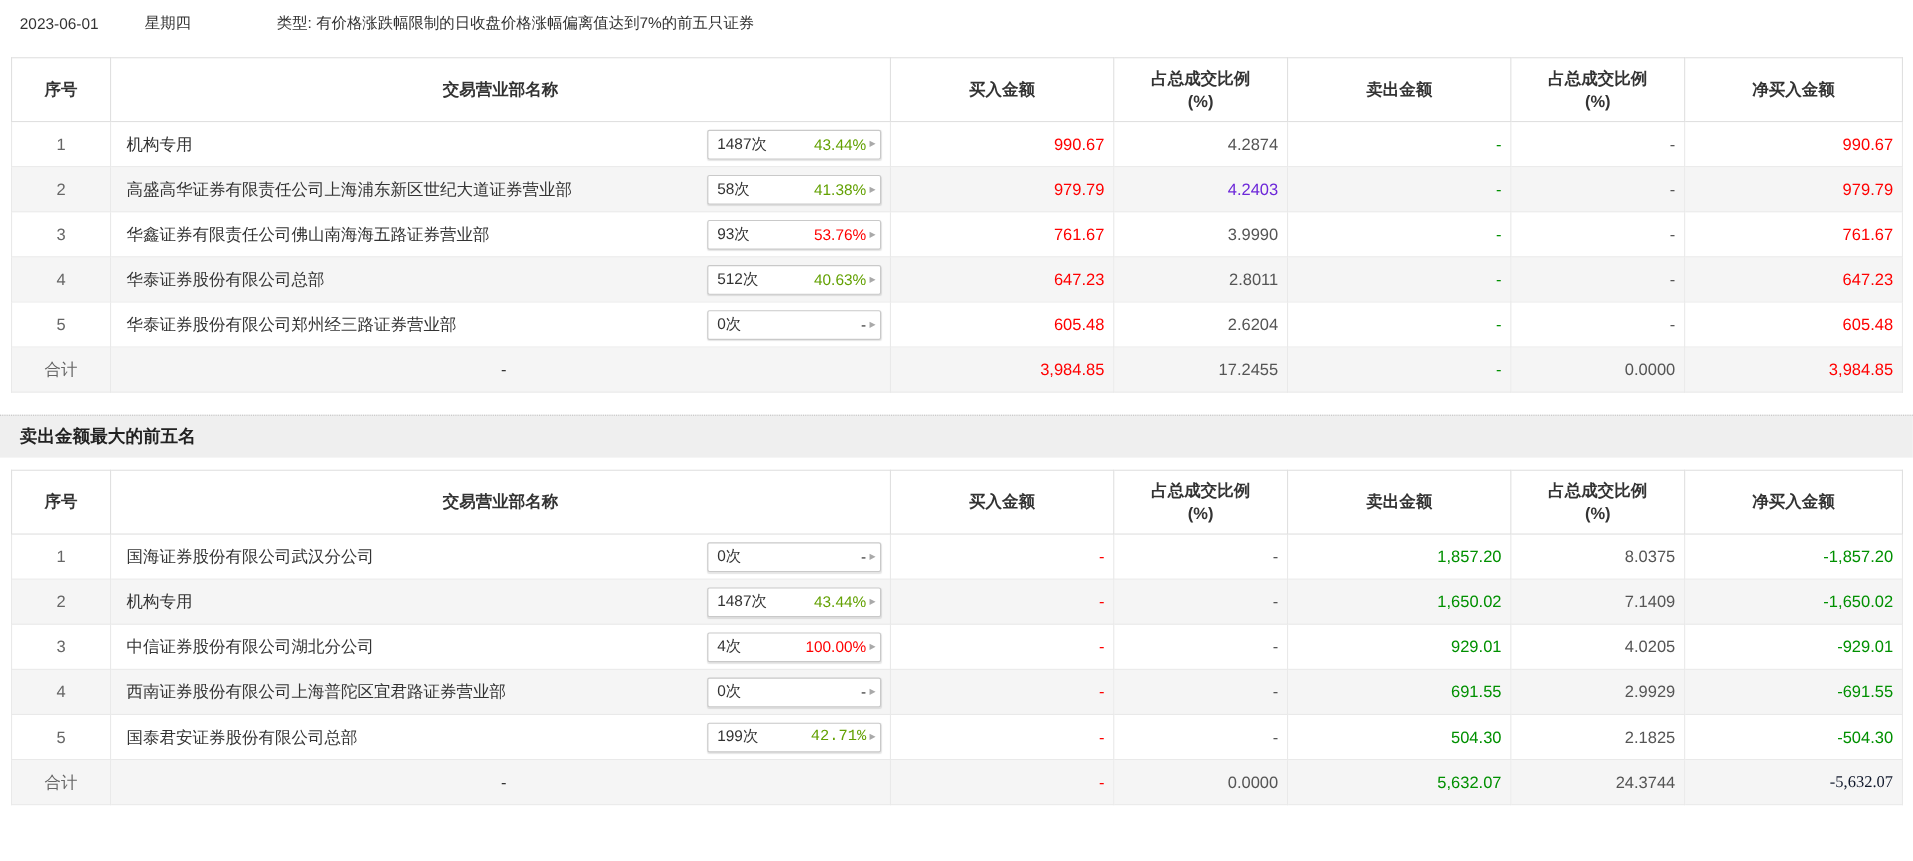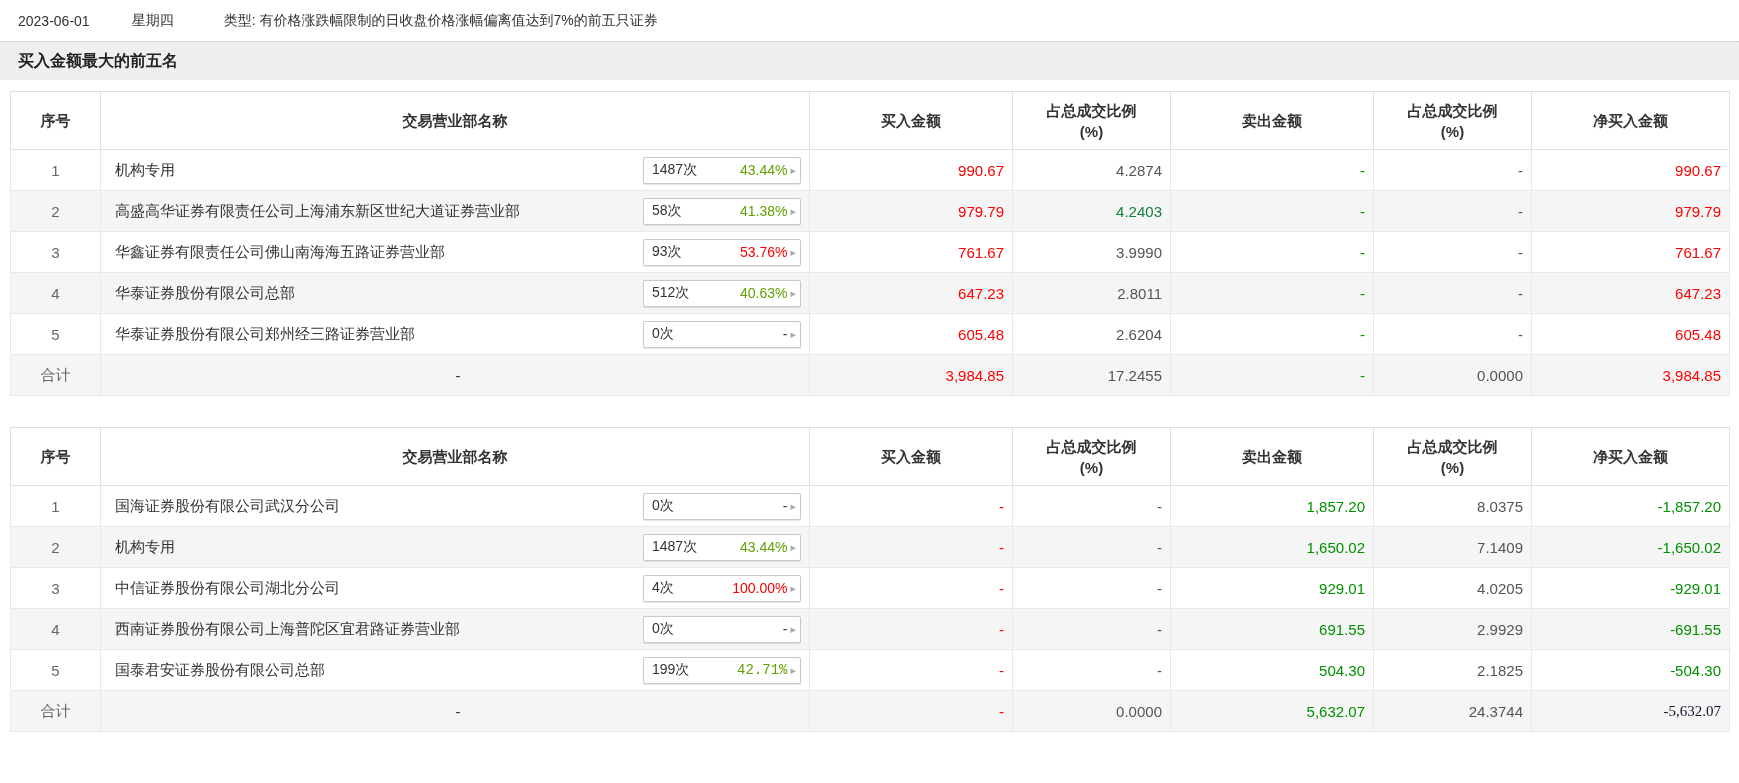--- a/index.html
+++ b/index.html
@@ -8,21 +8,21 @@
     background:#ffffff; color:#333;
     font-family:"Liberation Sans","DejaVu Sans",sans-serif;
     font-size:15px;
   }
   
   .topbar {
     height:41px; display:flex; align-items:center;
     padding-left:18px; font-size:14px; color:#333; background:#fff;
   }
   .topbar .weekday { margin-left:42px; }
-  .topbar .type    { margin-left:50px; }
+  .topbar .type    { margin-left:78px; }
 
   
   .section-title {
     height:38px; background:#efefef;
     border-top:1px dotted #c3c3c3;
     display:flex; align-items:center;
     padding-left:18px;
     font-size:16px; font-weight:bold; color:#222;
   }
 
@@ -65,21 +65,20 @@
 </head>
 <body>
 
 <header class="topbar">
   <span class="date">2023-06-01</span>
   <span class="weekday">星期四</span>
   <span class="type">类型: 有价格涨跌幅限制的日收盘价格涨幅偏离值达到7%的前五只证券</span>
 </header>
 
 <section>
-  <div class="section-title">买入金额最大的前五名</div>
   <div class="tbl-wrap first">
     <table>
       <colgroup>
         <col style="width:90px">
           <col style="width:709px">
           <col style="width:203px">
         <col style="width:158px">
           <col style="width:203px">
           <col style="width:158px">
           <col>
@@ -122,21 +121,21 @@
               <div class="name-flex">
                 <span class="branch-name">高盛高华证券有限责任公司上海浦东新区世纪大道证券营业部</span>
                 <span class="badge">
                   <span class="cnt">58次</span>
                   <span class="pct" style="color: rgb(99, 161, 3);">41.38%</span>
                   <span class="arrow">▸</span>
                 </span>
               </div>
             </td>
             <td class="c-num"><span style="color: rgb(255, 0, 0);">979.79</span></td>
-            <td class="c-num"><span style="color: #15803d; margin-left: 12px;">4.2403</span></td>
+            <td class="c-num"><span style="color: #6d28d9; margin-left: 12px;">4.2403</span></td>
             <td class="c-num"><span style="color: rgb(0, 144, 0);">-</span></td>
             <td class="c-num"><span style="color: rgb(85, 85, 85);">-</span></td>
             <td class="c-num"><span style="color: rgb(255, 0, 0);">979.79</span></td>
           </tr>
           <tr>
             <td class="c-no">3</td>
             <td class="c-name">
               <div class="name-flex">
                 <span class="branch-name">华鑫证券有限责任公司佛山南海海五路证券营业部</span>
                 <span class="badge">
@@ -200,20 +199,21 @@
             <td class="c-num"><span style="color: rgb(0, 144, 0);">-</span></td>
             <td class="c-num"><span style="color: rgb(85, 85, 85);">0.0000</span></td>
             <td class="c-num"><span style="color: rgb(255, 0, 0);">3,984.85</span></td>
           </tr>
         </tbody>
     </table>
   </div>
 </section>
 
 <section>
+  <div class="section-title">卖出金额最大的前五名</div>
   <div class="tbl-wrap">
     <table>
       <colgroup>
         <col style="width:90px">
           <col style="width:709px">
           <col style="width:203px">
         <col style="width:158px">
           <col style="width:203px">
           <col style="width:158px">
           <col>

